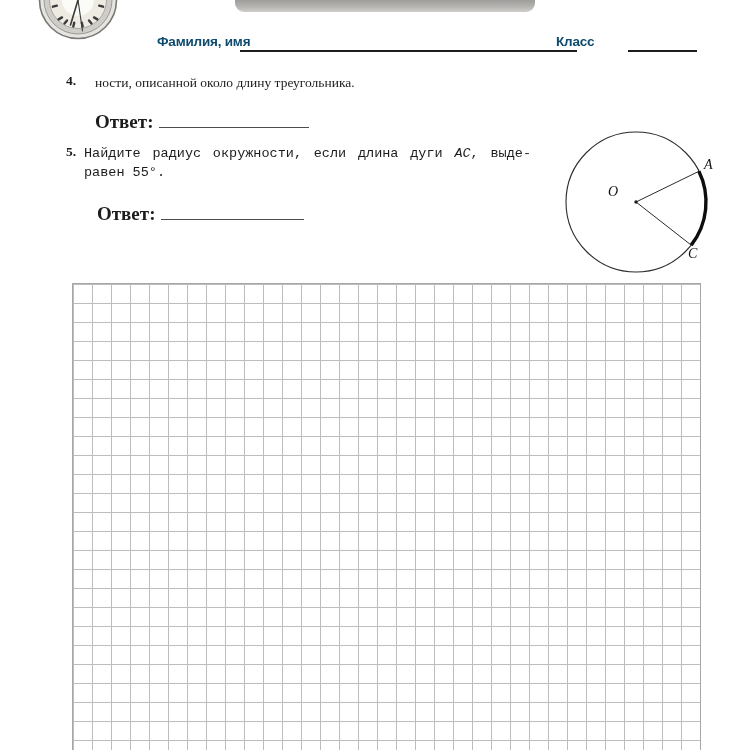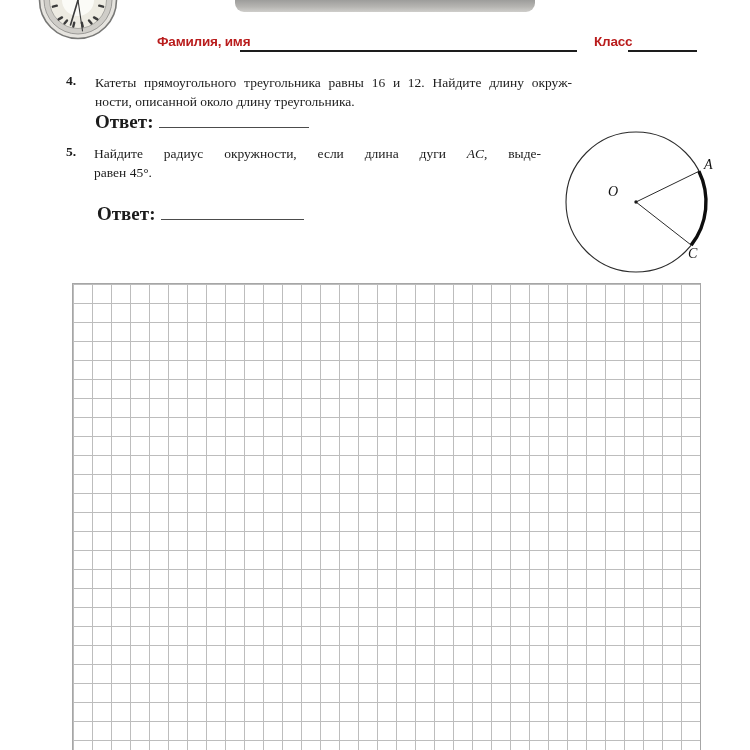--- a/index.html
+++ b/index.html
@@ -10,34 +10,34 @@
   
   .topbar{left:235px;top:0;width:300px;height:12px;
           background:linear-gradient(180deg,#9d9d9b 0%,#b5b4b1 55%,#cfcecb 100%);
           border-radius:0 0 9px 9px;}
 
   
   .clock{left:36px;top:0;width:84px;height:43px;overflow:hidden;}
 
   
   .hdr-label{font-family:"Liberation Sans","DejaVu Sans",sans-serif;font-weight:bold;
-             font-size:13.5px;letter-spacing:-0.2px;color:#b91c1c;}
+             font-size:13.5px;letter-spacing:-0.2px;color:#0c4a6e;}
   .name-label{left:157px;top:34px;}
-  .class-label{left:594px;top:34px;}
+  .class-label{left:556px;top:34px;}
   .blank-line{border-bottom:2px solid #1d1d1d;height:0;}
   .name-line{left:240px;top:50px;width:337px;}
   .class-line{left:628px;top:50px;width:69px;}
 
   
   .pnum{font-weight:bold;font-size:13.5px;width:24px;}
   .p4num{left:66px;top:73px;}
   .p5num{left:66px;top:144px;}
   .ptext{font-size:13.5px;line-height:19px;}
   .p4text{left:95px;top:73px;width:477px;}
-  .p5text{left:94px;top:144px;width:447px;}
+  .p5text{left:84px;top:144px;width:447px;font-family:Liberation Mono, monospace;}
   .line{white-space:nowrap;}
   .fill{text-align:justify;text-align-last:justify;white-space:normal;}
   .it{font-style:italic;}
   .answer{font-size:19px;font-weight:bold;}
   .a4{left:95px;top:111px;}
   .a5{left:97px;top:203px;}
   .ansline{display:inline-block;border-bottom:1.2px solid #4c4c4c;height:12px;
            margin-left:6px;vertical-align:baseline;}
   .a4 .ansline{width:150px;}
   .a5 .ansline{width:143px;}
@@ -85,31 +85,30 @@
 
   <div class="abs topbar"></div>
 
   <div class="abs hdr-label name-label">Фамилия, имя</div>
   <div class="abs blank-line name-line"></div>
   <div class="abs hdr-label class-label">Класс</div>
   <div class="abs blank-line class-line"></div>
 
   <div class="abs pnum p4num">4.</div>
   <div class="abs ptext p4text">
-    <div class="line fill">Катеты прямоугольного треугольника равны 16 и 12. Найдите длину окруж-</div>
     <div class="line">ности, описанной около длину треугольника.</div>
   </div>
   <div class="abs answer a4">
     <span>Ответ:</span><span class="ansline"></span>
   </div>
 
   <div class="abs pnum p5num">5.</div>
   <div class="abs ptext p5text">
     <div class="line fill"><span>Найдите радиус окружности, если длина дуги </span><span class="it">AC</span><span>, выде-</span></div>
-    <div class="line">равен 45°.</div>
+    <div class="line">равен 55°.</div>
   </div>
   <div class="abs answer a5">
     <span>Ответ:</span><span class="ansline"></span>
   </div>
 
   <svg class="abs diagram" width="172" height="152" viewBox="0 0 172 152">
     <circle cx="85" cy="76" r="70" fill="none" stroke="#2b2b2b" stroke-width="1.1"></circle>
     <line x1="85" y1="76" x2="147.9" y2="45.3" stroke="#2b2b2b" stroke-width="1"></line>
     <line x1="85" y1="76" x2="140.2" y2="119.1" stroke="#2b2b2b" stroke-width="1"></line>
     <path d="M147.9,45.3 A70,70 0 0 1 140.2,119.1" fill="none" stroke="#0e0e0e" stroke-width="3.4"></path>

